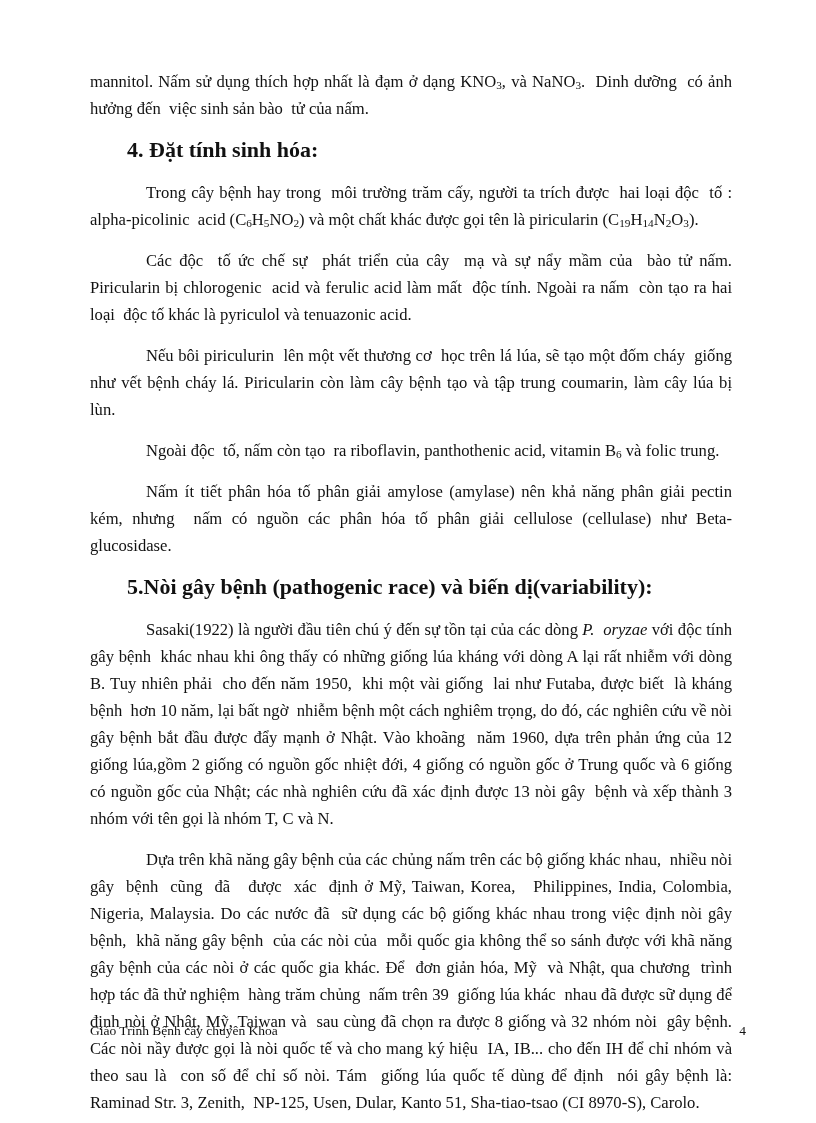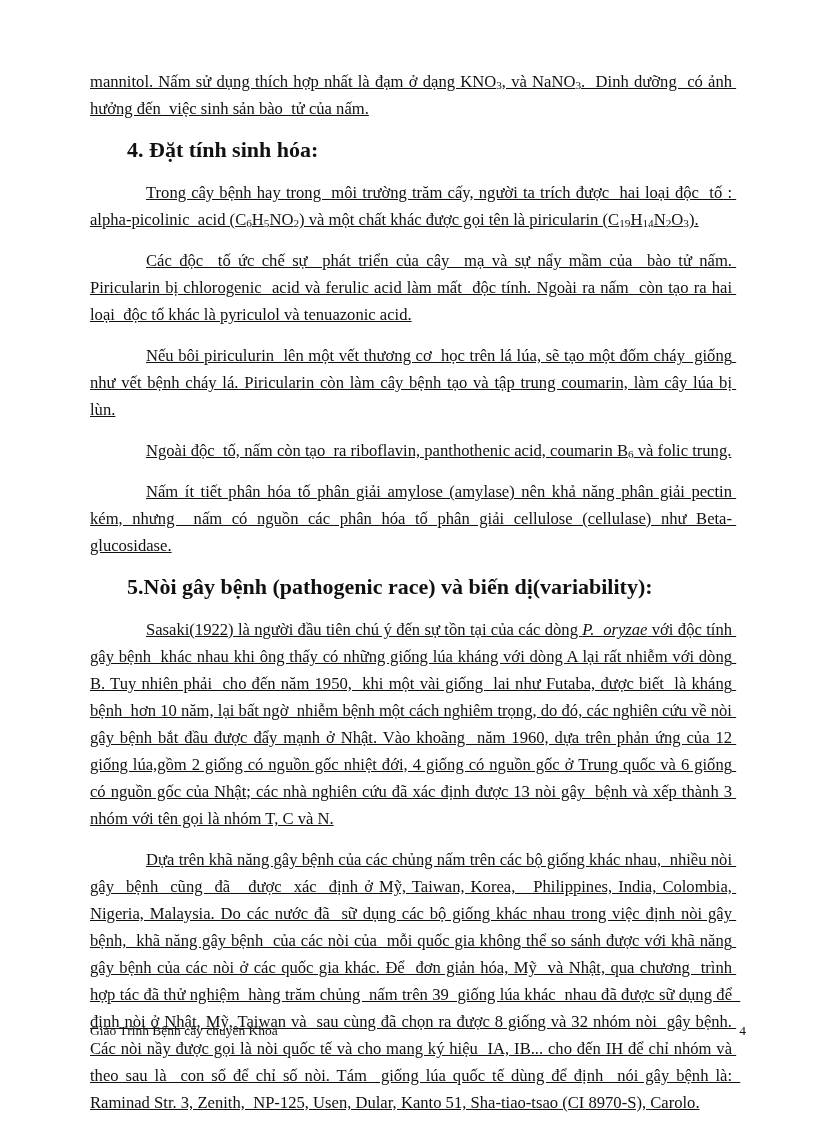--- a/index.html
+++ b/index.html
@@ -22,21 +22,20 @@
     top: 68px;
     left: 90px;
     width: 642px;
   }
   .para {
     margin: 0 0 14px 0;
     font-size: 16.6px;
     line-height: 27px;
     text-align: justify;
     white-space: pre-wrap;
-    text-decoration: underline;
   }
   .para.indent {
     text-indent: 56px;
   }
   .para sub {
     font-size: 0.68em;
     line-height: 0;
     vertical-align: -0.22em;
   }
   .para i {
@@ -65,21 +64,21 @@
 </head>
 <body>
 
 <div class="page">
   <div class="content">
       <p class="para"><span>mannitol. Nấm sử dụng thích hợp nhất là đạm ở dạng KNO</span><sub>3</sub><span>, và NaNO</span><sub>3</sub><span>.  Dinh dưỡng  có ảnh hưởng đến  việc sinh sản bào  tử của nấm.</span></p>
       <h3 class="heading">4. Đặt tính sinh hóa:</h3>
       <p class="para indent"><span>Trong cây bệnh hay trong  môi trường trăm cấy, người ta trích được  hai loại độc  tố : alpha-picolinic  acid (C</span><sub>6</sub><span>H</span><sub>5</sub><span>NO</span><sub>2</sub><span>) và một chất khác được gọi tên là piricularin (C</span><sub>19</sub><span>H</span><sub>14</sub><span>N</span><sub>2</sub><span>O</span><sub>3</sub><span>).</span></p>
       <p class="para indent"><span>Các độc  tố ức chế sự  phát triển của cây  mạ và sự nẩy mầm của  bào tử nấm. Piricularin bị chlorogenic  acid và ferulic acid làm mất  độc tính. Ngoài ra nấm  còn tạo ra hai loại  độc tố khác là pyriculol và tenuazonic acid.</span></p>
       <p class="para indent"><span>Nếu bôi piriculurin  lên một vết thương cơ  học trên lá lúa, sẽ tạo một đốm cháy  giống như vết bệnh cháy lá. Piricularin còn làm cây bệnh tạo và tập trung coumarin, làm cây lúa bị lùn.</span></p>
-      <p class="para indent"><span>Ngoài độc  tố, nấm còn tạo  ra riboflavin, panthothenic acid, coumarin B</span><sub>6</sub><span> và folic trung.</span></p>
+      <p class="para indent"><span>Ngoài độc  tố, nấm còn tạo  ra riboflavin, panthothenic acid, vitamin B</span><sub>6</sub><span> và folic trung.</span></p>
       <p class="para indent"><span>Nấm ít tiết phân hóa tố phân giải amylose (amylase) nên khả năng phân giải pectin kém, nhưng  nấm có nguồn các phân hóa tố phân giải cellulose (cellulase) như Beta- glucosidase.</span></p>
       <h3 class="heading">5.Nòi gây bệnh (pathogenic race) và biến dị(variability):</h3>
       <p class="para indent"><span>Sasaki(1922) là người đầu tiên chú ý đến sự tồn tại của các dòng </span><i>P.  oryzae</i><span> với độc tính gây bệnh  khác nhau khi ông thấy có những giống lúa kháng với dòng A lại rất nhiễm với dòng B. Tuy nhiên phải  cho đến năm 1950,  khi một vài giống  lai như Futaba, được biết  là kháng bệnh  hơn 10 năm, lại bất ngờ  nhiễm bệnh một cách nghiêm trọng, do đó, các nghiên cứu về nòi gây bệnh bắt đầu được đẩy mạnh ở Nhật. Vào khoãng  năm 1960, dựa trên phản ứng của 12 giống lúa,gồm 2 giống có nguồn gốc nhiệt đới, 4 giống có nguồn gốc ở Trung quốc và 6 giống có nguồn gốc của Nhật; các nhà nghiên cứu đã xác định được 13 nòi gây  bệnh và xếp thành 3 nhóm với tên gọi là nhóm T, C và N.</span></p>
       <p class="para indent"><span>Dựa trên khã năng gây bệnh của các chủng nấm trên các bộ giống khác nhau,  nhiều nòi gây  bệnh  cũng  đã   được  xác  định ở Mỹ, Taiwan, Korea,   Philippines, India, Colombia, Nigeria, Malaysia. Do các nước đã  sữ dụng các bộ giống khác nhau trong việc định nòi gây bệnh,  khã năng gây bệnh  của các nòi của  mỗi quốc gia không thể so sánh được với khã năng gây bệnh của các nòi ở các quốc gia khác. Để  đơn giản hóa, Mỹ  và Nhật, qua chương  trình hợp tác đã thử nghiệm  hàng trăm chủng  nấm trên 39  giống lúa khác  nhau đã được sữ dụng để  định nòi ở Nhật, Mỹ, Taiwan và  sau cùng đã chọn ra được 8 giống và 32 nhóm nòi  gây bệnh. Các nòi nầy được gọi là nòi quốc tế và cho mang ký hiệu  IA, IB... cho đến IH để chỉ nhóm và theo sau là  con số để chỉ số nòi. Tám  giống lúa quốc tế dùng để định  nói gây bệnh là:  Raminad Str. 3, Zenith,  NP-125, Usen, Dular, Kanto 51, Sha-tiao-tsao (CI 8970-S), Carolo.</span></p>
     </div>
   <div class="footer">
     <span>Giáo Trình Bệnh cây chuyên Khoa</span>
     <span>4</span>
   </div>
 </div>

